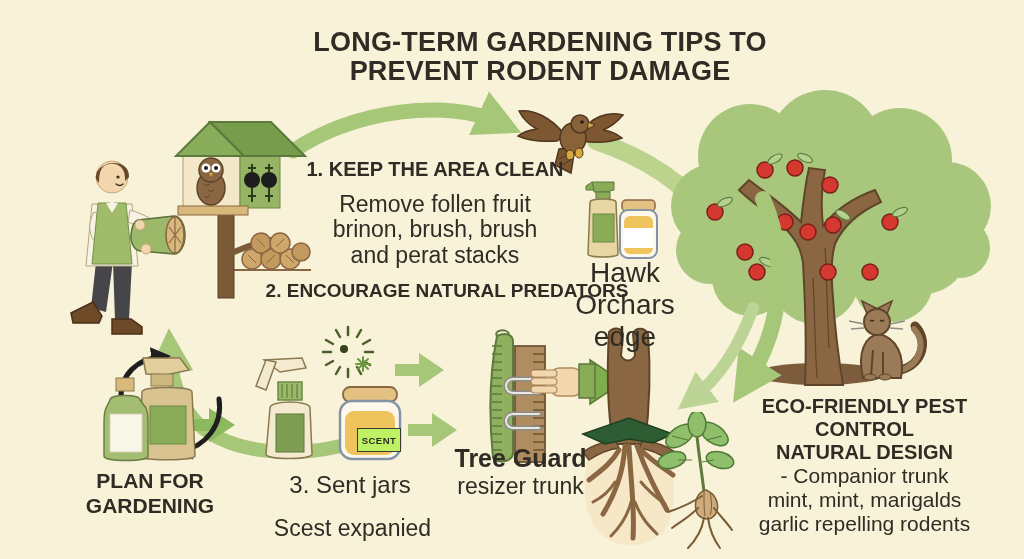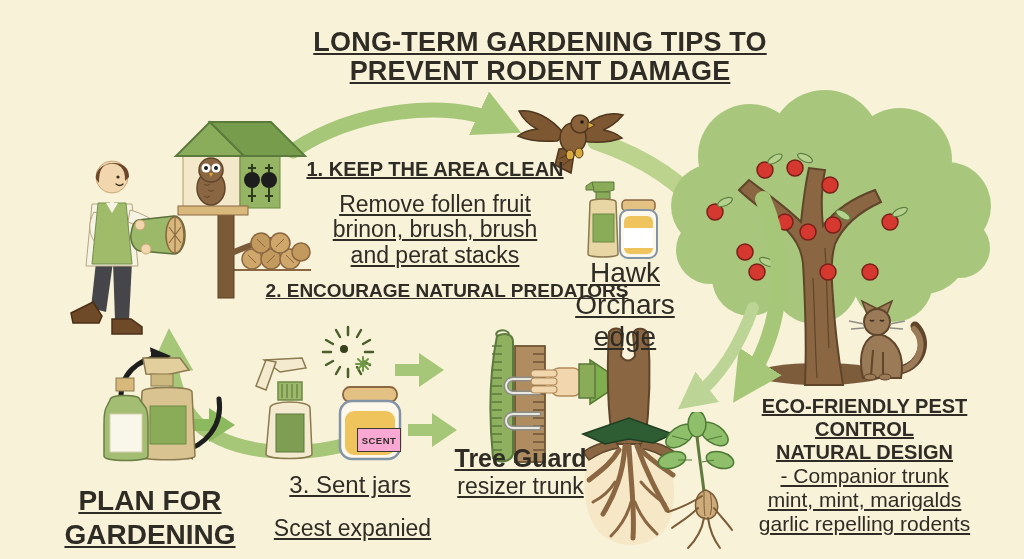--- a/index.html
+++ b/index.html
@@ -2,28 +2,28 @@
 <html><head>
 <meta charset="utf-8">
 <style>
   html,body{margin:0;padding:0;}
   .canvas{
     position:relative;width:1024px;height:559px;overflow:hidden;
     background:#f8f2d9;
     font-family:"Liberation Sans", sans-serif;
     color:#2e2c24;
   }
-  .txt{position:absolute;text-align:center;line-height:1.1;text-decoration:underline;}
+  .txt{position:absolute;text-align:center;line-height:1.1;}
   .bold{font-weight:700;}
   .illo{position:absolute;z-index:3;}
   .arrow-layer{position:absolute;left:0;top:0;z-index:2;}
   .arrow-layer-top{position:absolute;left:0;top:0;z-index:4;}
   .txt{z-index:10;}
   .jar-label{
-    position:absolute;z-index:11;background:#f9a8d4;border:1.5px solid #3a3a30;
+    position:absolute;z-index:11;background:#bef264;border:1.5px solid #3a3a30;
     display:flex;align-items:center;justify-content:center;
     font-size:9.5px;font-weight:700;letter-spacing:.5px;color:#2e2c24;
   }
 </style>
 </head>
 <body>
 
 <div class="canvas">
 
   <svg class="arrow-layer" width="1024" height="559" viewBox="0 0 1024 559" style="overflow:visible">
@@ -339,21 +339,21 @@
     </div>
   </div>
 
   <div class="txt bold" style="left:262px;top:281px;width:370px;font-size:19px">2. ENCOURAGE NATURAL PREDATORS</div>
 
   <div class="txt" style="left:555px;top:257px;width:140px;font-size:28px;line-height:1.15">
     <span style="display:block">Hawk</span>
     <span style="display:block">Orchars edge</span>
   </div>
 
-  <div class="txt bold" style="left:55px;top:484px;width:190px;font-size:28px;line-height:1.2">
+  <div class="txt bold" style="left:55px;top:468px;width:190px;font-size:21px;line-height:1.2">
     <span style="display:block">PLAN FOR</span>
     <span style="display:block">GARDENING</span>
   </div>
 
   <div class="txt" style="left:275px;top:472px;width:150px;font-size:24px">3. Sent jars</div>
   <div class="txt" style="left:265px;top:516px;width:175px;font-size:23px">Scest expanied</div>
 
   <div class="txt" style="left:443px;top:443px;width:155px;line-height:1.2">
     <span class="bold" style="display:block;font-size:25px">Tree Guard</span>
     <span style="display:block;font-size:23px">resizer trunk</span>

